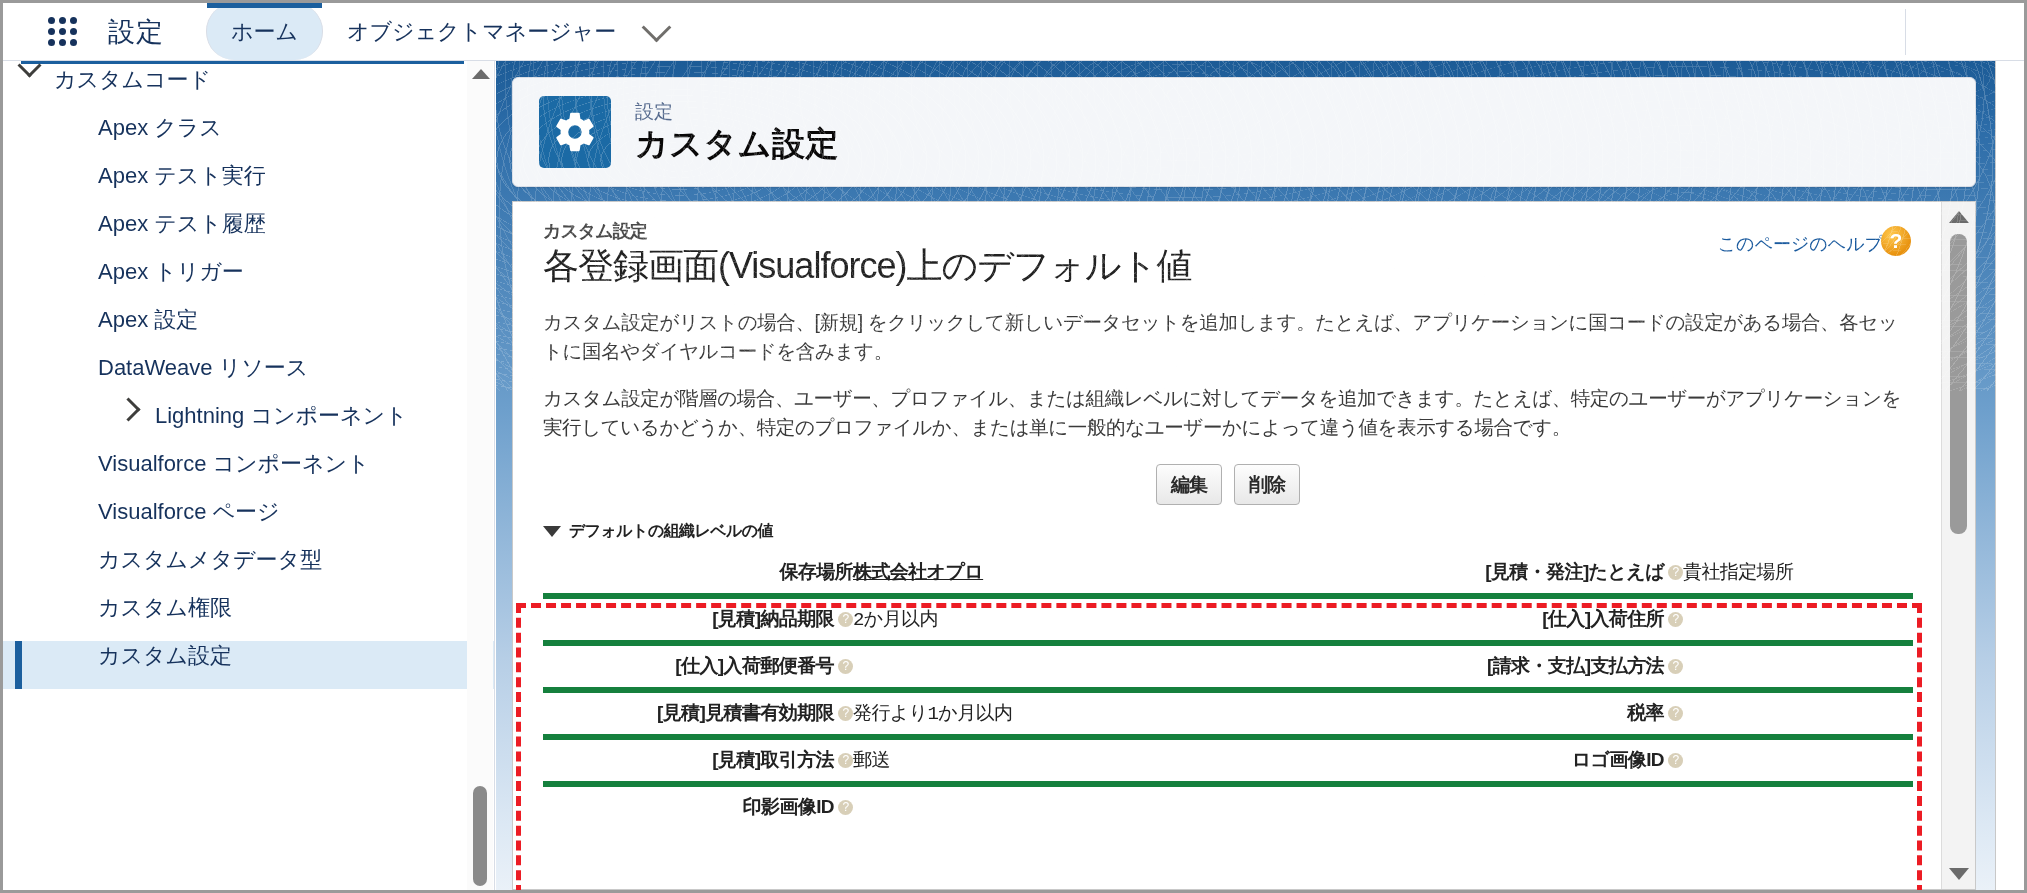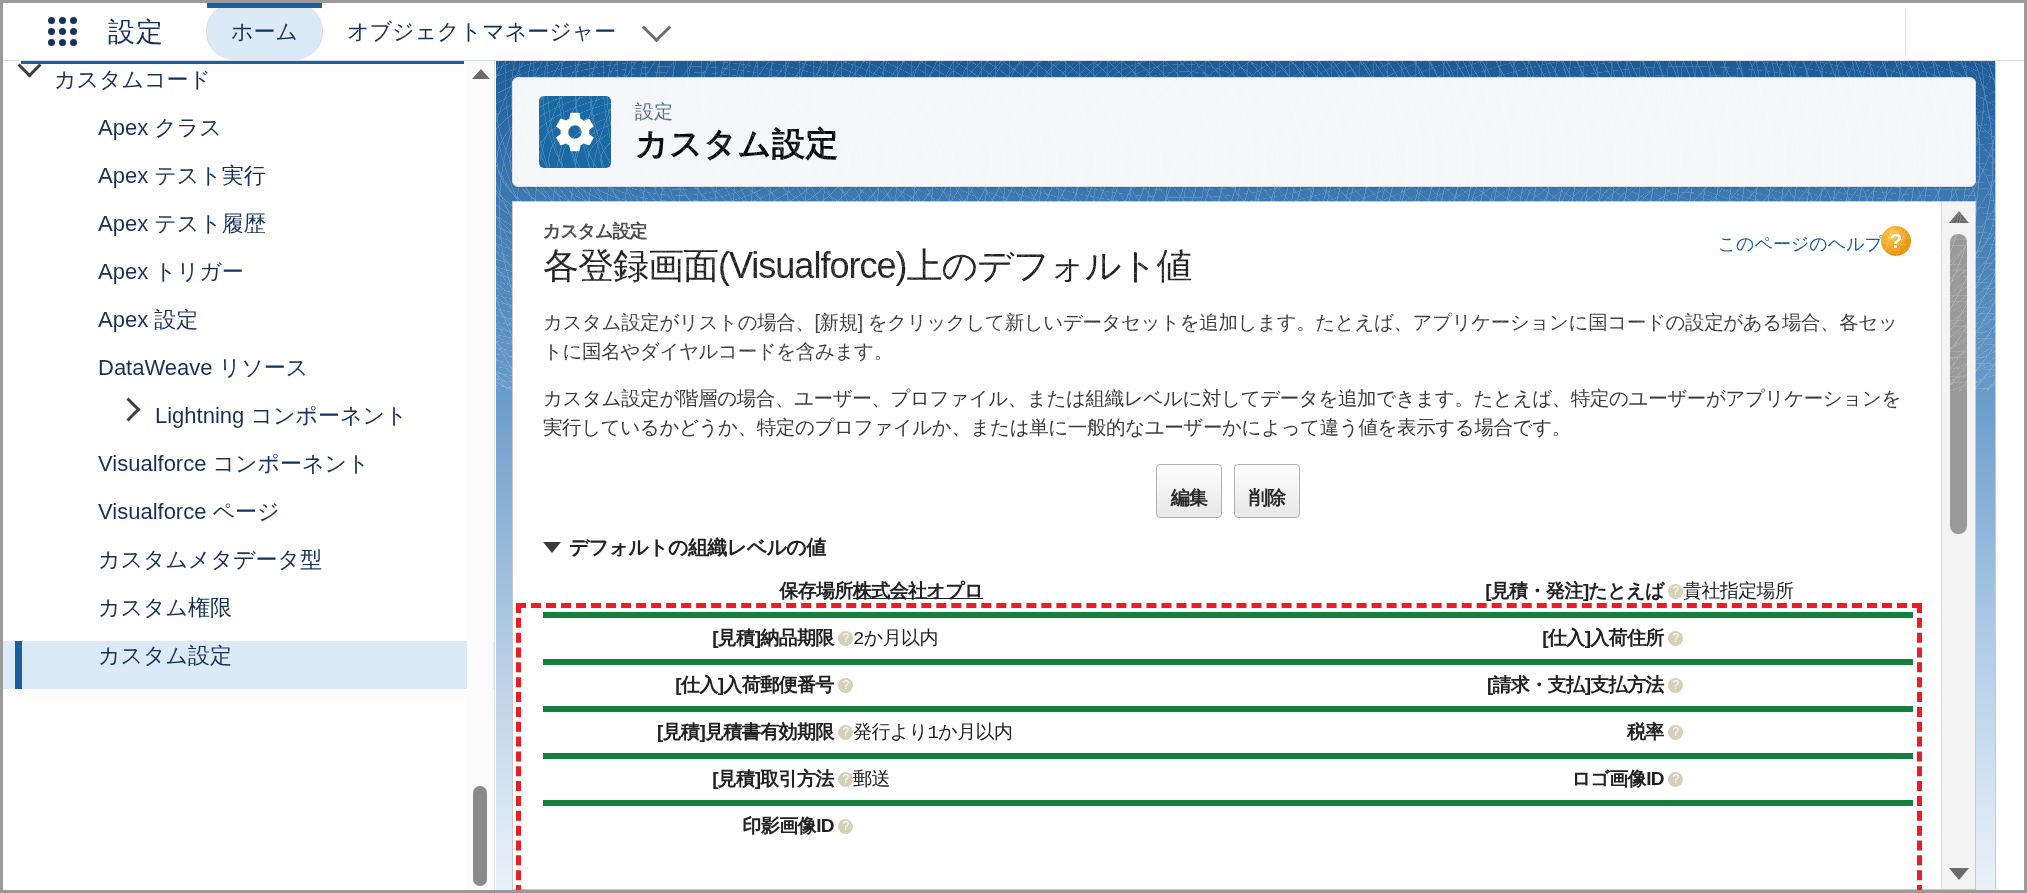--- a/index.html
+++ b/index.html
@@ -320,34 +320,34 @@
     display: flex;
     justify-content: center;
     gap: 12px;
   }
   .btn {
     border: 1px solid #b0b0b0;
     border-radius: 4px;
     background: linear-gradient(180deg,#fdfdfd,#e8e8e8);
     font-size: 19px;
     color: #2b2b2b;
-    padding: 20px 14px 6px;
+    padding: 7px 14px 6px;
     cursor: pointer;
     font-weight: bold;
     letter-spacing: -1px;
   }
 
   
   .detail-block {
     margin-top: 16px;
   }
   .section-head {
     display: flex;
     align-items: center;
-    font-size: 20px;
+    font-size: 16px;
     font-weight: bold;
     color: #222;
     letter-spacing: -.6px;
     margin-bottom: 10px;
     cursor: pointer;
   }
   .tri-down {
     width: 0; height: 0;
     border-left: 9px solid transparent;
     border-right: 9px solid transparent;

